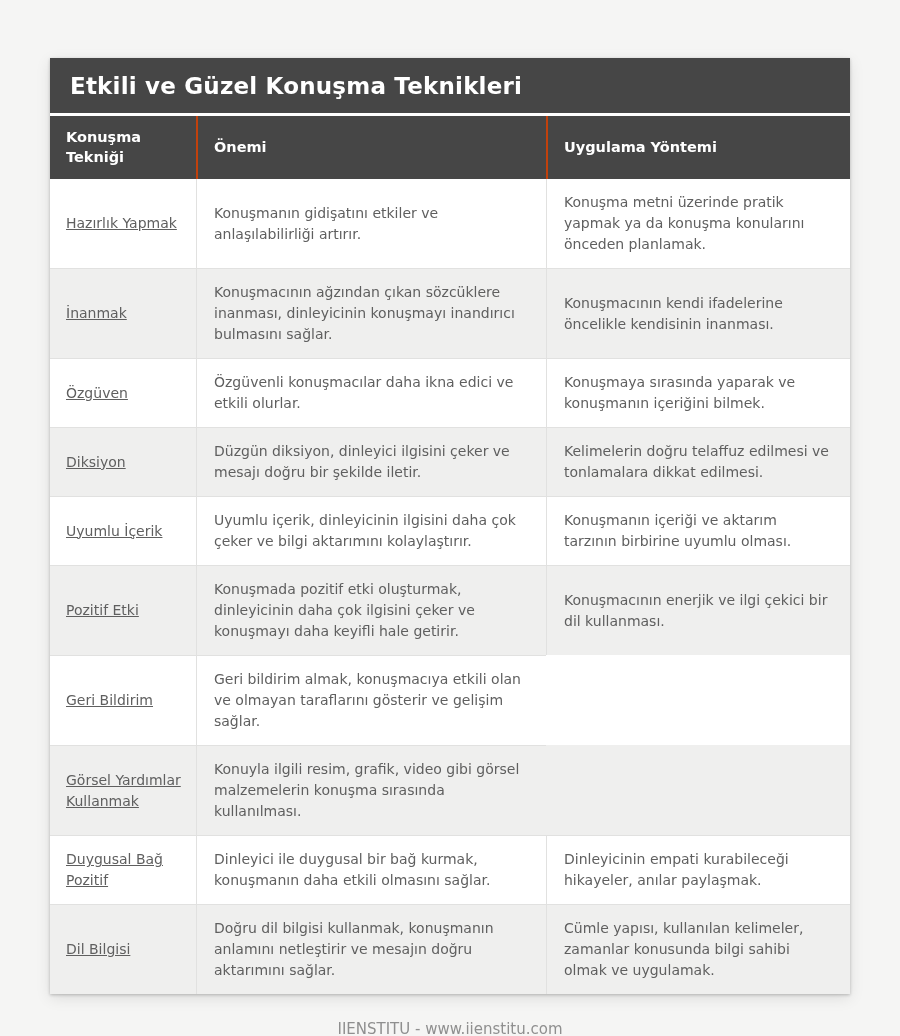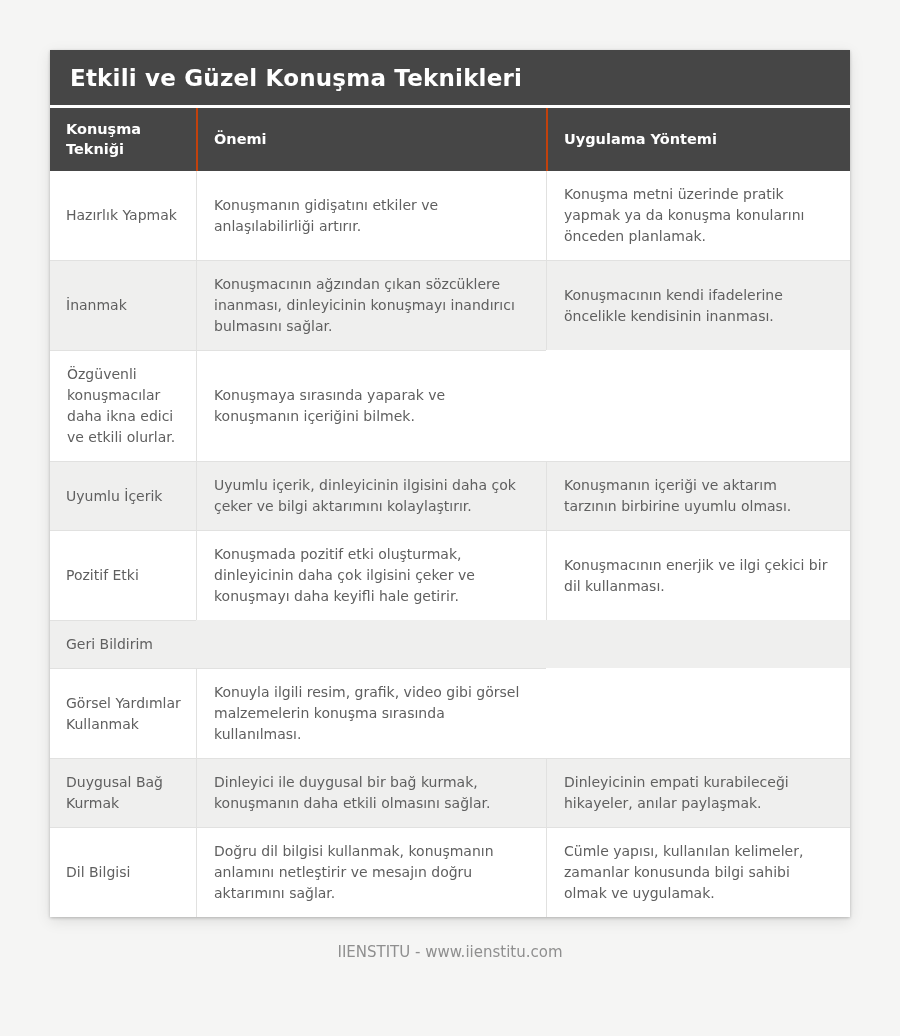--- a/index.html
+++ b/index.html
@@ -10,21 +10,21 @@
   }
   .page {
     width: 900px;
     min-height: 1036px;
     margin: 0 auto;
     box-sizing: border-box;
     padding-top: 50px;
   }
   .card {
     width: 800px;
-    margin: 0 auto;
+    margin: 8px auto;
     background: #14b8a6;
     box-shadow: 0 1px 3px rgba(0,0,0,0.22), 0 4px 14px rgba(0,0,0,0.10);
   }
   .title-bar {
     background: #464646;
     color: #ffffff;
     font-size: 23px;
     font-weight: bold;
     letter-spacing: 0.2px;
     padding: 15px 20px 14px 20px;
@@ -70,20 +70,21 @@
   }
   .tbody .row:first-child .cell {
     border-top: none;
   }
   .cell + .cell {
     border-left: 1px solid #e1e1e0;
   }
   .cell.technique {
     padding-left: 16px;
     padding-right: 10px;
+    text-decoration: underline;
   }
   .footer {
     text-align: center;
     color: #8f8f8f;
     font-size: 15px;
     margin-top: 26px;
     padding-bottom: 40px;
   }
 </style>
 </head>
@@ -109,48 +110,55 @@
         <div class="cell">Konuşma metni üzerinde pratik yapmak ya da konuşma konularını önceden planlamak.</div>
       </div>
 
       <div class="row">
         <div class="cell technique">İnanmak</div>
         <div class="cell">Konuşmacının ağzından çıkan sözcüklere inanması, dinleyicinin konuşmayı inandırıcı bulmasını sağlar.</div>
         <div class="cell">Konuşmacının kendi ifadelerine öncelikle kendisinin inanması.</div>
       </div>
 
       <div class="row">
+        <div class="cell technique">Özgüven</div>
         <div class="cell">Özgüvenli konuşmacılar daha ikna edici ve etkili olurlar.</div>
         <div class="cell">Konuşmaya sırasında yaparak ve konuşmanın içeriğini bilmek.</div>
       </div>
 
+      <div class="row">
+        <div class="cell technique">Diksiyon</div>
+        <div class="cell">Düzgün diksiyon, dinleyici ilgisini çeker ve mesajı doğru bir şekilde iletir.</div>
+        <div class="cell">Kelimelerin doğru telaffuz edilmesi ve tonlamalara dikkat edilmesi.</div>
+      </div>
 
       <div class="row">
         <div class="cell technique">Uyumlu İçerik</div>
         <div class="cell">Uyumlu içerik, dinleyicinin ilgisini daha çok çeker ve bilgi aktarımını kolaylaştırır.</div>
         <div class="cell">Konuşmanın içeriği ve aktarım tarzının birbirine uyumlu olması.</div>
       </div>
 
       <div class="row">
         <div class="cell technique">Pozitif Etki</div>
         <div class="cell">Konuşmada pozitif etki oluşturmak, dinleyicinin daha çok ilgisini çeker ve konuşmayı daha keyifli hale getirir.</div>
         <div class="cell">Konuşmacının enerjik ve ilgi çekici bir dil kullanması.</div>
       </div>
 
       <div class="row">
         <div class="cell technique">Geri Bildirim</div>
+        <div class="cell">Geri bildirim almak, konuşmacıya etkili olan ve olmayan taraflarını gösterir ve gelişim sağlar.</div>
       </div>
 
       <div class="row">
         <div class="cell technique">Görsel Yardımlar Kullanmak</div>
         <div class="cell">Konuyla ilgili resim, grafik, video gibi görsel malzemelerin konuşma sırasında kullanılması.</div>
       </div>
 
       <div class="row">
-        <div class="cell technique">Duygusal Bağ Kurmak</div>
+        <div class="cell technique">Duygusal Bağ Pozitif</div>
         <div class="cell">Dinleyici ile duygusal bir bağ kurmak, konuşmanın daha etkili olmasını sağlar.</div>
         <div class="cell">Dinleyicinin empati kurabileceği hikayeler, anılar paylaşmak.</div>
       </div>
 
       <div class="row">
         <div class="cell technique">Dil Bilgisi</div>
         <div class="cell">Doğru dil bilgisi kullanmak, konuşmanın anlamını netleştirir ve mesajın doğru aktarımını sağlar.</div>
         <div class="cell">Cümle yapısı, kullanılan kelimeler, zamanlar konusunda bilgi sahibi olmak ve uygulamak.</div>
       </div>
 

